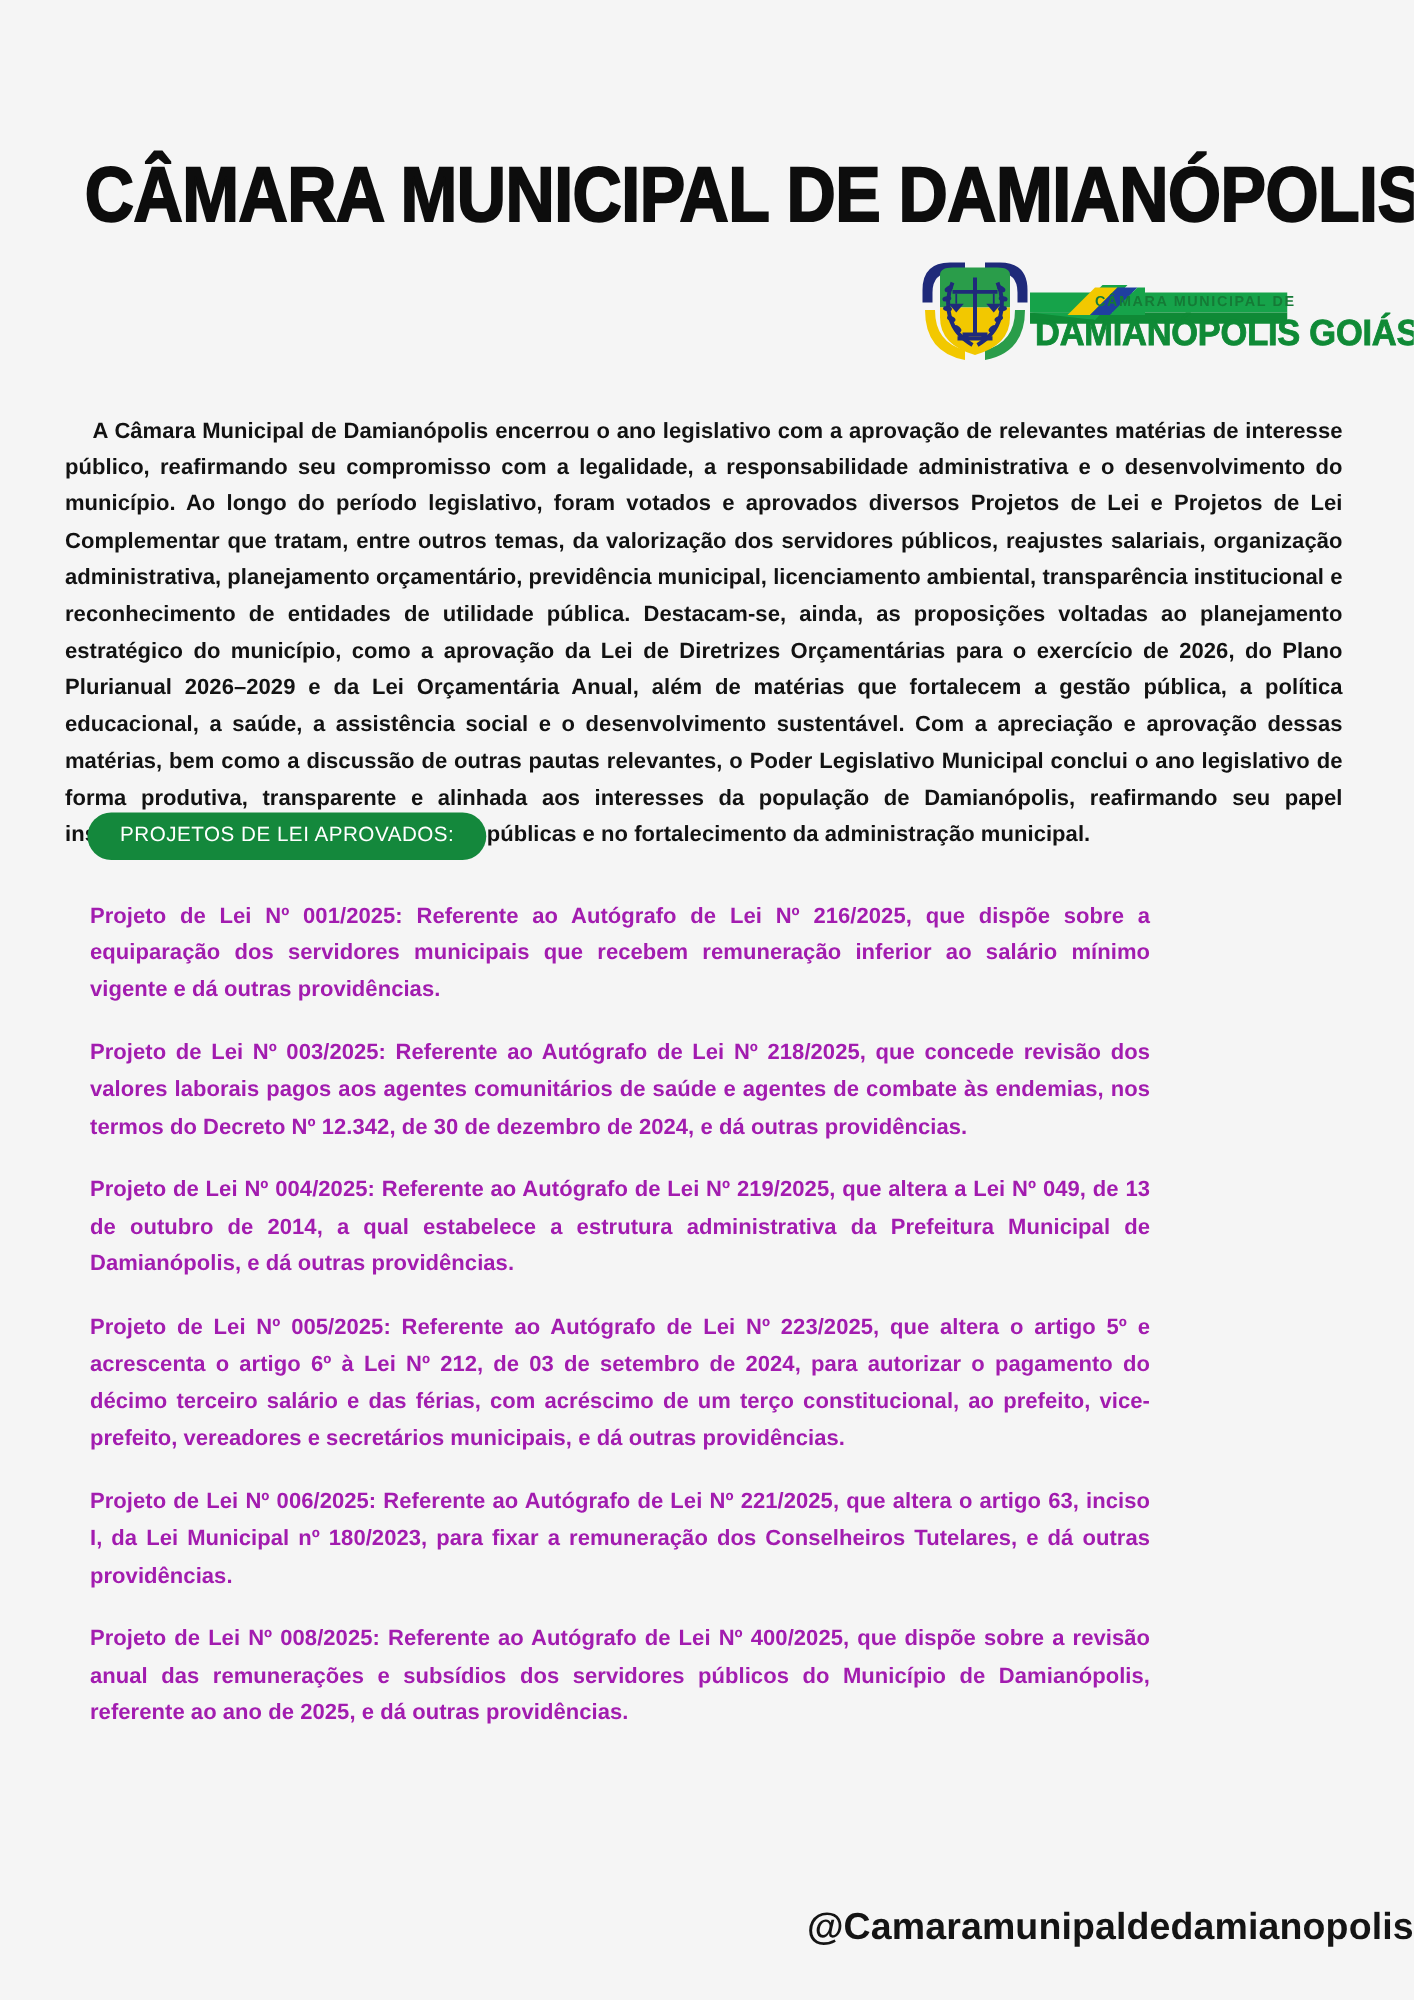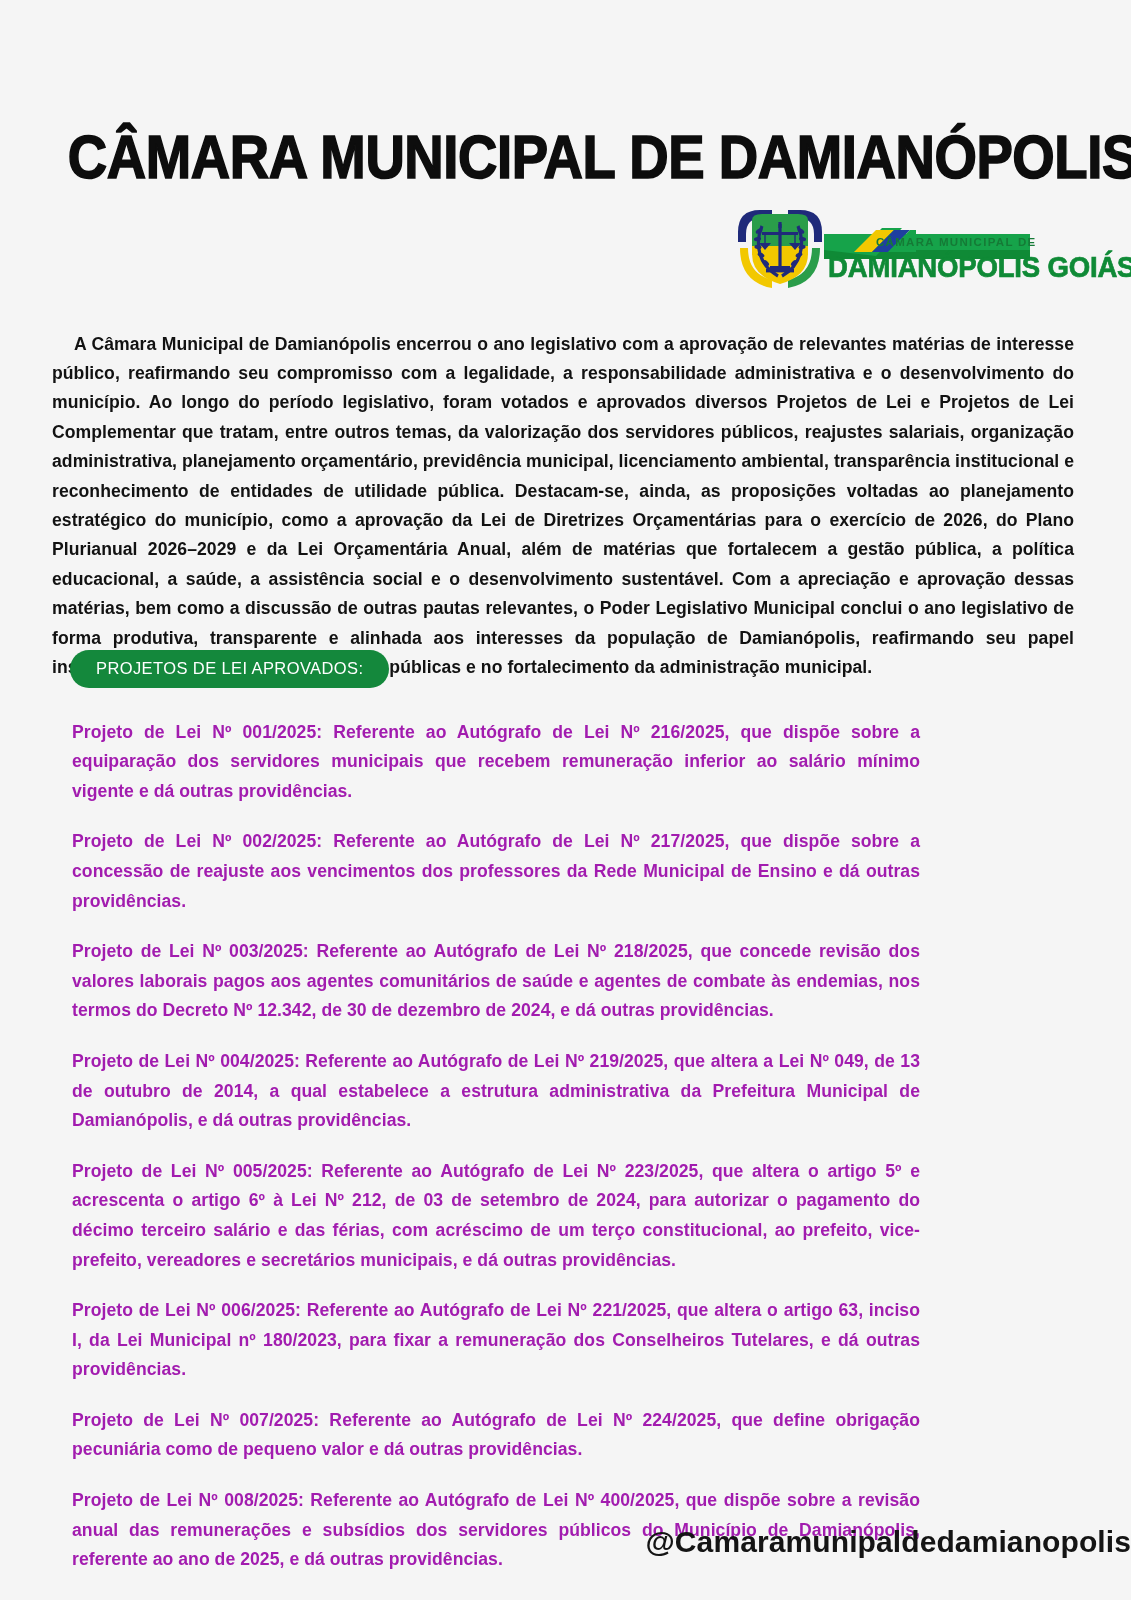--- a/index.html
+++ b/index.html
@@ -218,22 +218,20 @@
   <div class="logo-text-small">CÂMARA MUNICIPAL DE</div>
   <div class="logo-text-big">DAMIANÓPOLIS GOIÁS</div>
 </div>
 
 <p class="intro">A Câmara Municipal de Damianópolis encerrou o ano legislativo com a aprovação de relevantes matérias de interesse público, reafirmando seu compromisso com a legalidade, a responsabilidade administrativa e o desenvolvimento do município. Ao longo do período legislativo, foram votados e aprovados diversos Projetos de Lei e Projetos de Lei Complementar que tratam, entre outros temas, da valorização dos servidores públicos, reajustes salariais, organização administrativa, planejamento orçamentário, previdência municipal, licenciamento ambiental, transparência institucional e reconhecimento de entidades de utilidade pública. Destacam-se, ainda, as proposições voltadas ao planejamento estratégico do município, como a aprovação da Lei de Diretrizes Orçamentárias para o exercício de 2026, do Plano Plurianual 2026–2029 e da Lei Orçamentária Anual, além de matérias que fortalecem a gestão pública, a política educacional, a saúde, a assistência social e o desenvolvimento sustentável. Com a apreciação e aprovação dessas matérias, bem como a discussão de outras pautas relevantes, o Poder Legislativo Municipal conclui o ano legislativo de forma produtiva, transparente e alinhada aos interesses da população de Damianópolis, reafirmando seu papel institucional na construção de políticas públicas e no fortalecimento da administração municipal.</p>
 
 <div class="badge">PROJETOS DE LEI APROVADOS:</div>
 
 <div class="projects">
   <p class="project-item">Projeto de Lei Nº 001/2025: Referente ao Autógrafo de Lei Nº 216/2025, que dispõe sobre a equiparação dos servidores municipais que recebem remuneração inferior ao salário mínimo vigente e dá outras providências.</p>
-  <p class="project-item">Projeto de Lei Nº 002/2025: Referente ao Autógrafo de Lei Nº 217/2025, que dispõe sobre a concessão de reajuste aos vencimentos dos professores da Rede Municipal de Ensino e dá outras providências.</p>
   <p class="project-item">Projeto de Lei Nº 003/2025: Referente ao Autógrafo de Lei Nº 218/2025, que concede revisão dos valores laborais pagos aos agentes comunitários de saúde e agentes de combate às endemias, nos termos do Decreto Nº 12.342, de 30 de dezembro de 2024, e dá outras providências.</p>
   <p class="project-item">Projeto de Lei Nº 004/2025: Referente ao Autógrafo de Lei Nº 219/2025, que altera a Lei Nº 049, de 13 de outubro de 2014, a qual estabelece a estrutura administrativa da Prefeitura Municipal de Damianópolis, e dá outras providências.</p>
   <p class="project-item">Projeto de Lei Nº 005/2025: Referente ao Autógrafo de Lei Nº 223/2025, que altera o artigo 5º e acrescenta o artigo 6º à Lei Nº 212, de 03 de setembro de 2024, para autorizar o pagamento do décimo terceiro salário e das férias, com acréscimo de um terço constitucional, ao prefeito, vice-prefeito, vereadores e secretários municipais, e dá outras providências.</p>
   <p class="project-item">Projeto de Lei Nº 006/2025: Referente ao Autógrafo de Lei Nº 221/2025, que altera o artigo 63, inciso I, da Lei Municipal nº 180/2023, para fixar a remuneração dos Conselheiros Tutelares, e dá outras providências.</p>
-  <p class="project-item">Projeto de Lei Nº 007/2025: Referente ao Autógrafo de Lei Nº 224/2025, que define obrigação pecuniária como de pequeno valor e dá outras providências.</p>
   <p class="project-item">Projeto de Lei Nº 008/2025: Referente ao Autógrafo de Lei Nº 400/2025, que dispõe sobre a revisão anual das remunerações e subsídios dos servidores públicos do Município de Damianópolis, referente ao ano de 2025, e dá outras providências.</p>
 </div>
 
 <div class="footer-handle">@Camaramunipaldedamianopolis</div>
 
 </body></html>

